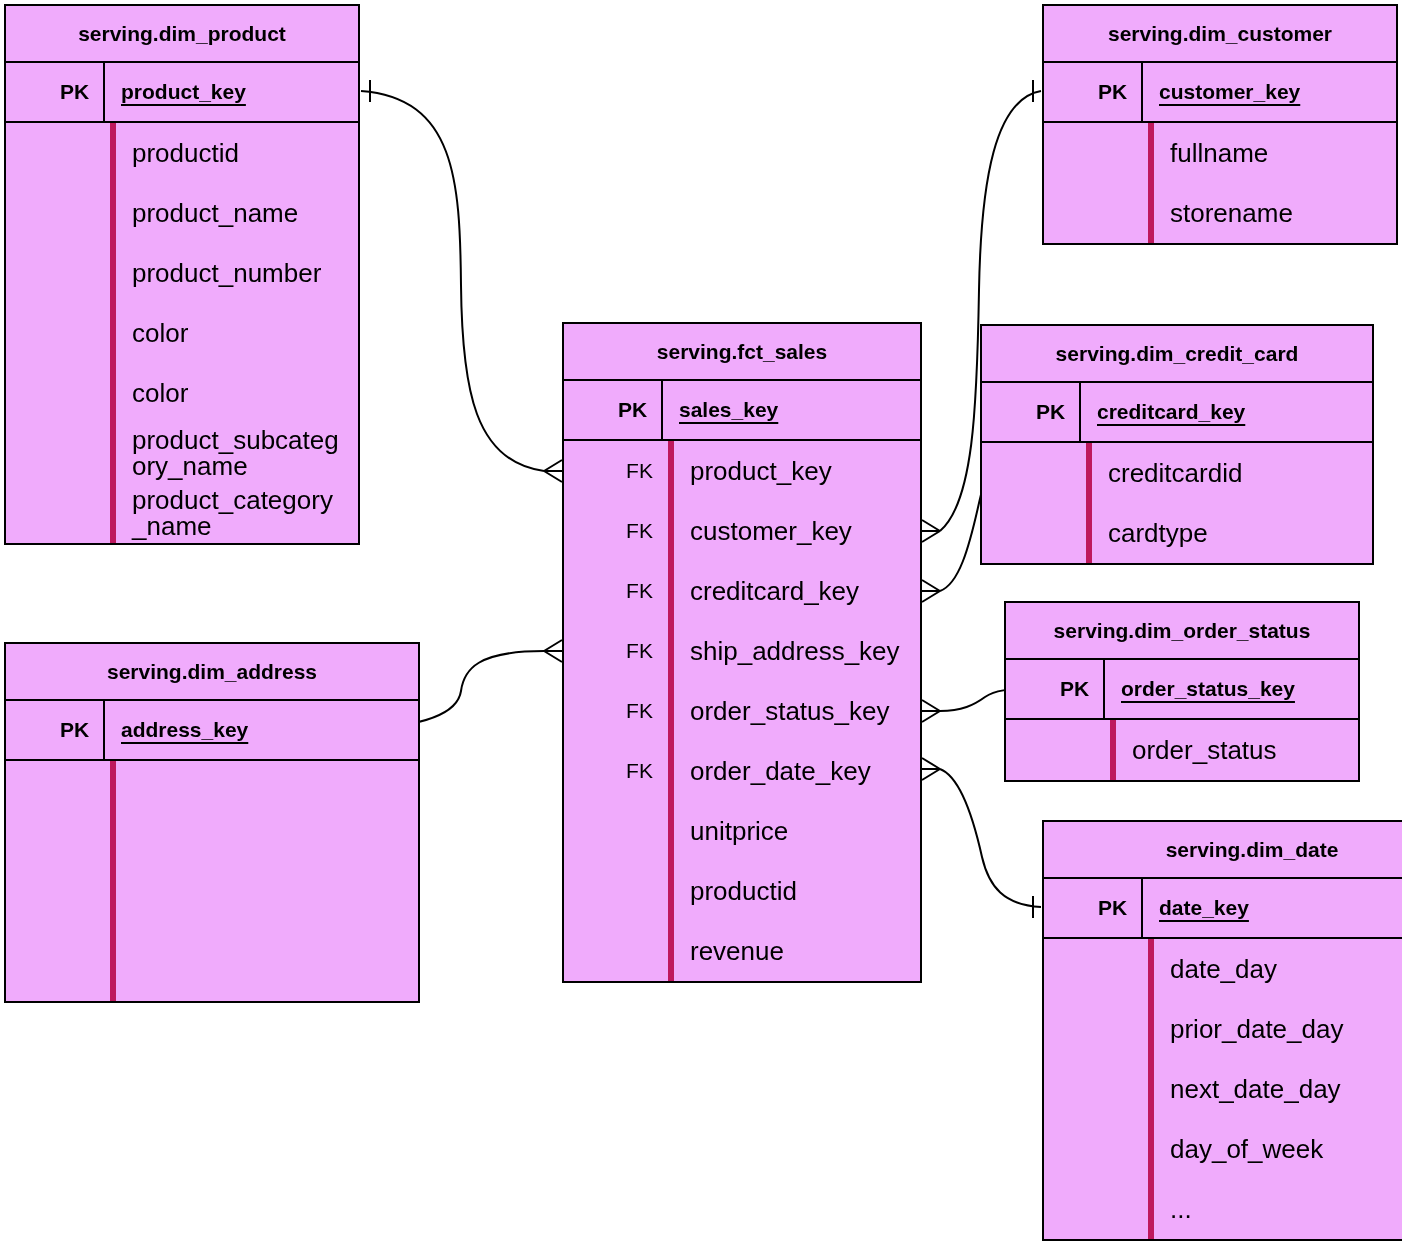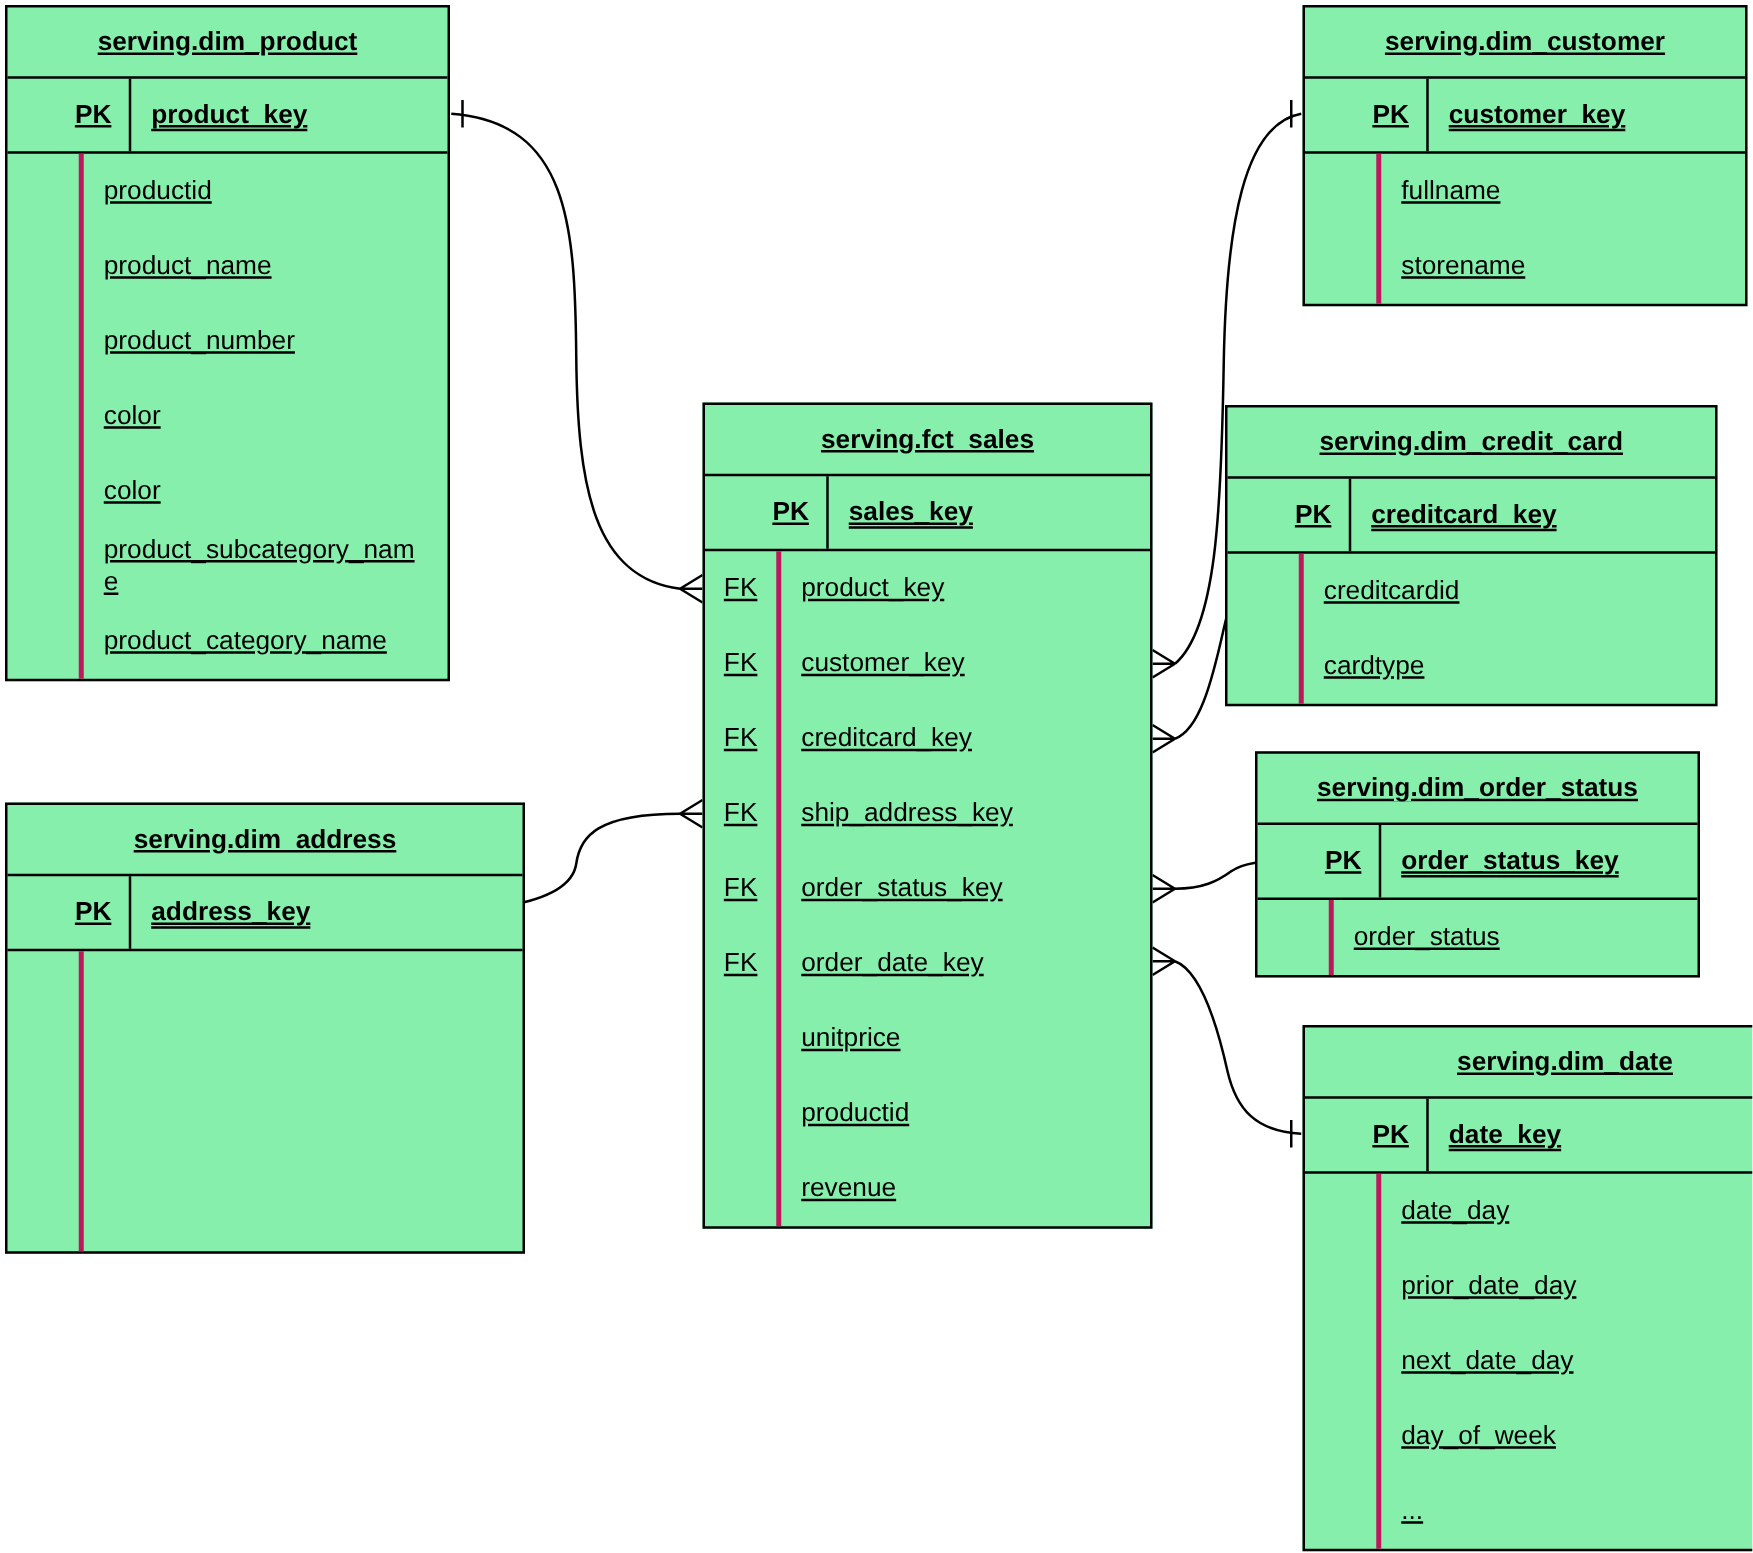--- a/index.html
+++ b/index.html
@@ -13,23 +13,22 @@
     overflow: hidden;
   }
   #connectors {
     position: absolute;
     left: 0; top: 0;
     width: 1402px; height: 1242px;
   }
   .entity {
     position: absolute;
     border: 2px solid #000;
-    background: #86efac;
+    background: #f0abfc;
     box-sizing: border-box;
-    text-decoration: underline;
   }
   .entity-title {
     height: 55px;
     border-bottom: 2px solid #000;
     display: flex;
     align-items: center;
     justify-content: center;
     font-weight: 700;
     font-size: 21px;
     white-space: nowrap;
@@ -59,36 +58,37 @@
     font-size: 21px;
     text-decoration: underline;
     text-decoration-thickness: 2px;
     text-underline-offset: 5px;
     white-space: nowrap;
   }
   .body { display: flex; align-items: stretch; }
   .tags-col {
     width: 57px;
     flex: 0 0 57px;
-    border-right: 4px solid #be185d;
+    border-right: 6px solid #be185d;
+    padding-left: 47px;
   }
   .tags-col .tag {
     height: 60px;
     display: flex;
     align-items: center;
     justify-content: center;
     font-size: 21px;
   }
   .fields-col { flex: 1; min-width: 0; }
   .fields-col .field {
     min-height: 60px;
     display: flex;
     align-items: center;
     padding: 0 18px 0 16px;
-    font-size: 21px;
+    font-size: 26px;
     line-height: 26px;
     overflow-wrap: anywhere;
   }
   .conn { fill: none; stroke: #000; stroke-width: 2; }
 </style>
 </head>
 <body>
 
 <div id="canvas">
   <svg id="connectors" viewBox="0 0 1402 1242" xmlns="http://www.w3.org/2000/svg">

